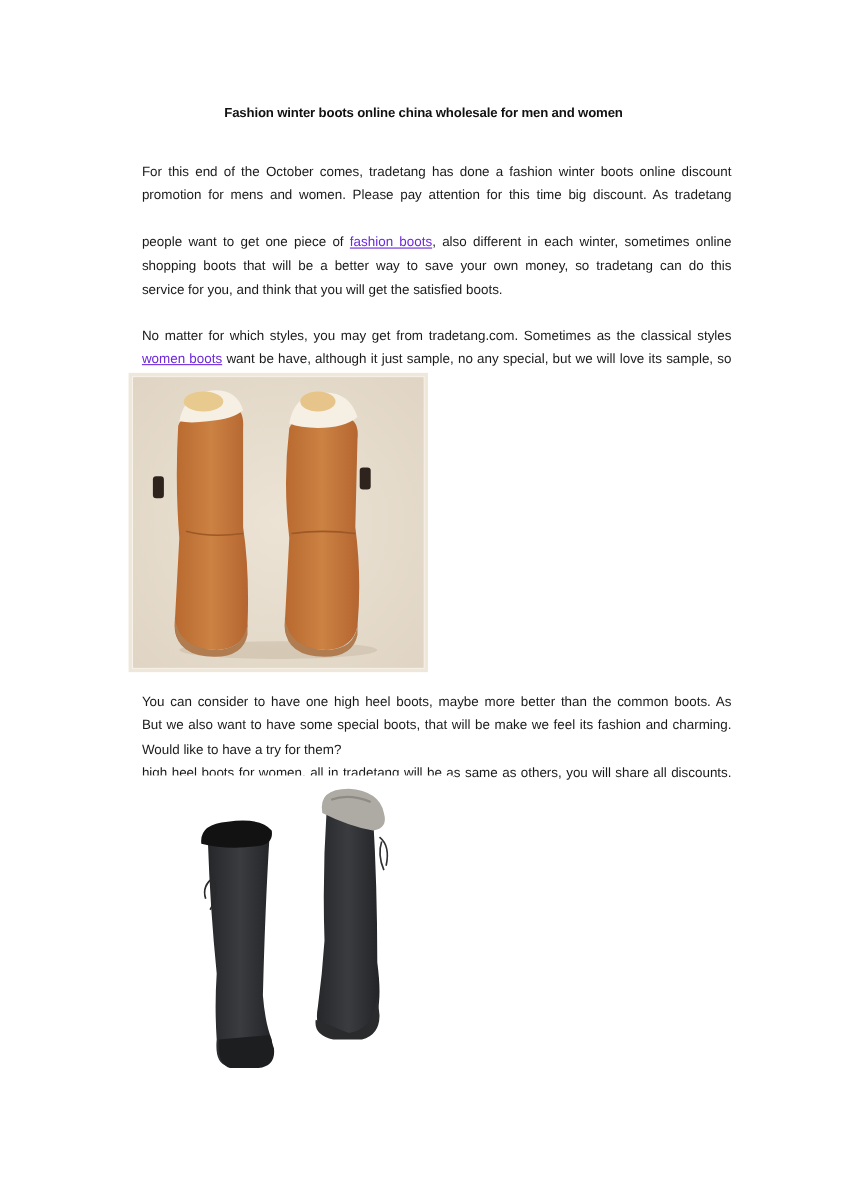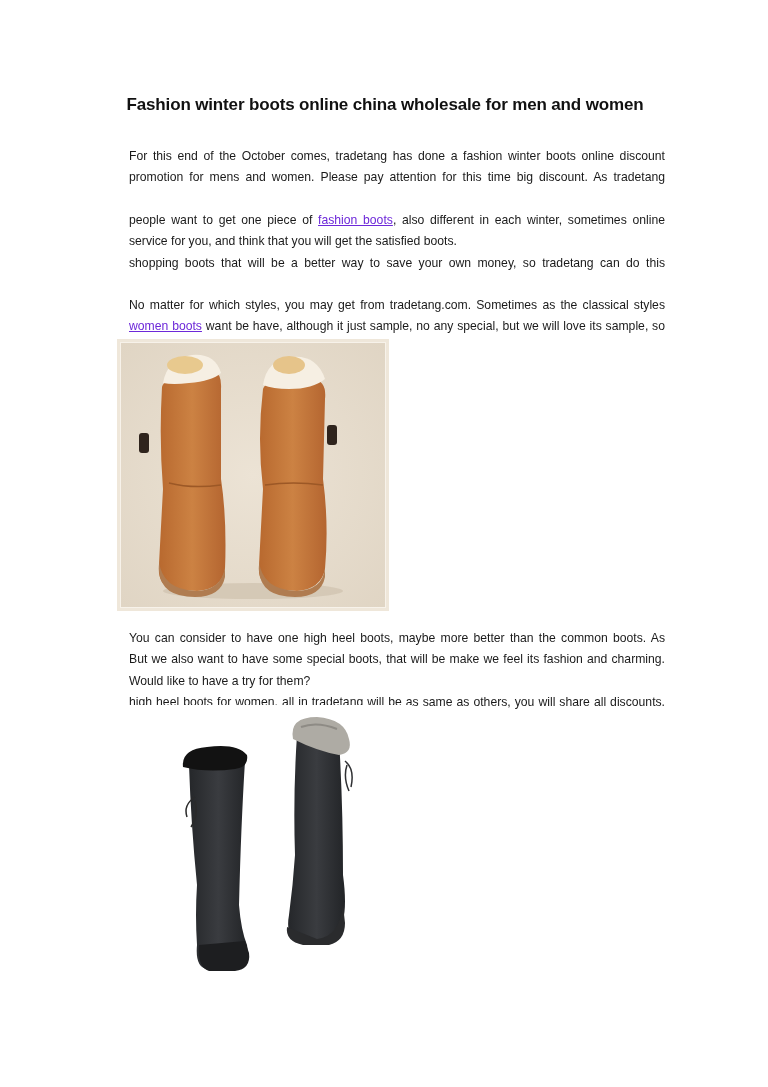--- a/index.html
+++ b/index.html
@@ -21,21 +21,21 @@
       width: 768px; height: 1087px;
       background: #ffffff;
     }
     .title {
       position: absolute;
       left: 117px;
       width: 536px;
       top: 95px;
       text-align: center;
       font-weight: bold;
-      font-size: 17px;
+      font-size: 12px;
       letter-spacing: -0.15px;
       color: #111;
     }
     .para {
       position: absolute;
       left: 117px;
       width: 536px;
       font-size: 12.2px;
       line-height: 21.3px;
       text-align: justify;
@@ -88,22 +88,22 @@
 
   <div class="title">Fashion winter boots online china wholesale for men and women</div>
 
   <div class="para p1">
     <span class="line">For this end of the October comes, tradetang has done a fashion winter boots online discount</span>
     <span class="line">promotion for mens and women. Please pay attention for this time big discount. As tradetang</span>
   </div>
 
   <div class="para p2">
     <span class="line"><span>people want to get one piece of </span><a class="link" href="#">fashion boots</a><span>, also different in each winter, sometimes online</span></span>
+    <span class="line">shopping boots that will be a better way to save your own money, so tradetang can do this</span>
     <span class="line last">service for you, and think that you will get the satisfied boots.</span>
-    <span class="line">shopping boots that will be a better way to save your own money, so tradetang can do this</span>
   </div>
 
   <div class="para p3">
     <span class="line">No matter for which styles, you may get from tradetang.com. Sometimes as the classical styles</span>
     <span class="line"><a class="link" href="#">women boots</a><span> want be have, although it just sample, no any special, but we will love its sample, so</span></span>
   </div>
 
   <div class="img1">
     <svg width="272" height="272" viewBox="0 0 272 272">
       <defs>

